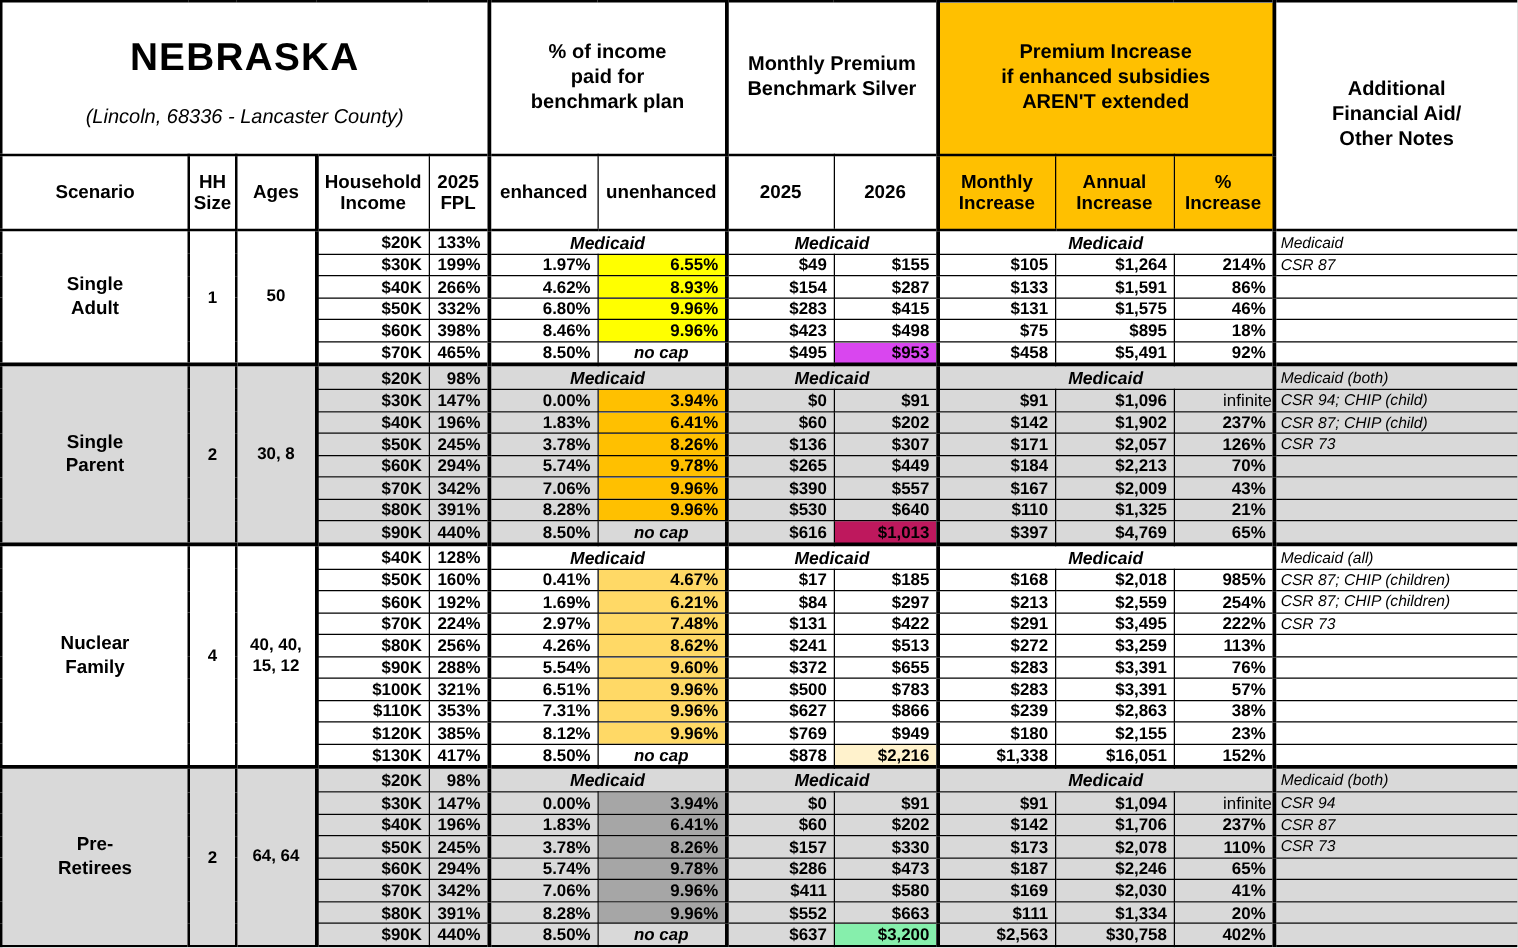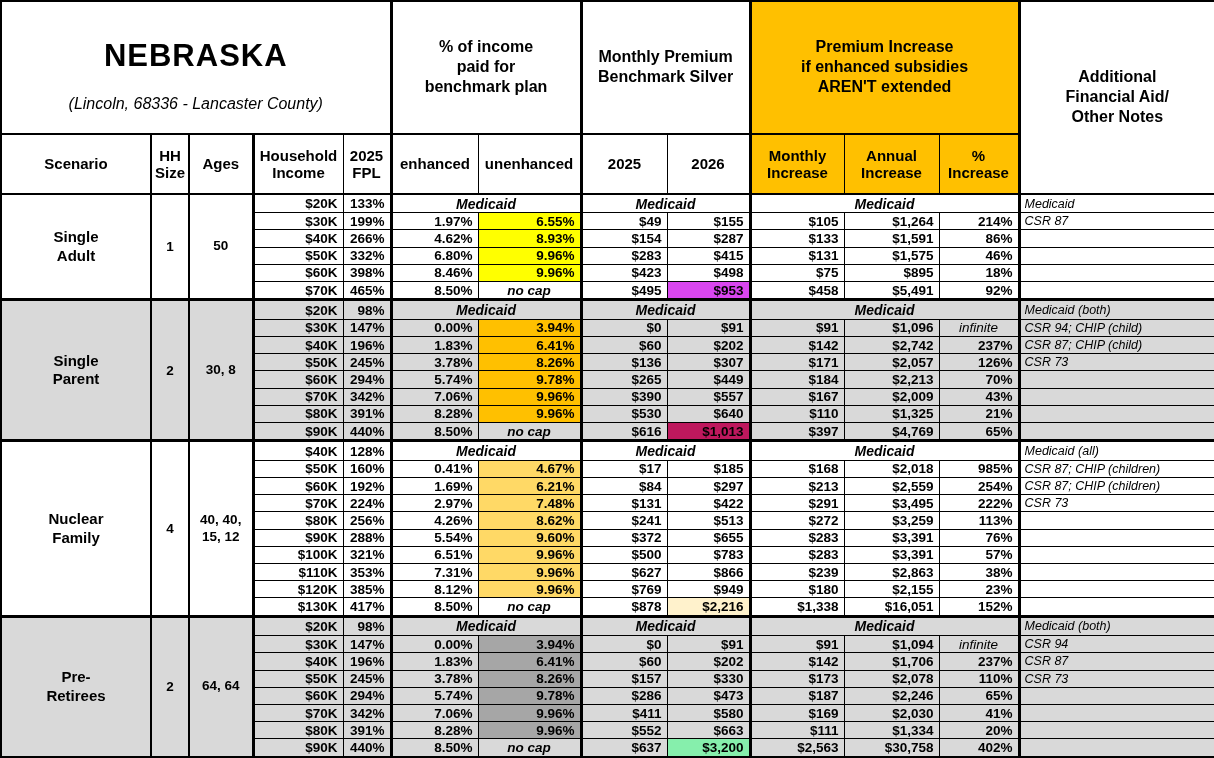--- a/index.html
+++ b/index.html
@@ -11,30 +11,30 @@
   
   .bG{border-right:3px solid #000 !important;}
   .bM{border-right:2px solid #000 !important;}
   tr.secTop td{border-top:3px solid #000;}
   thead tr.r-title{height:65px;}
   thead tr.r-cols{height:60px;}
   thead th{background:#fff;font-weight:700;text-align:center;white-space:pre-line;}
   tr.r-title th{border-bottom:2px solid #000;font-size:16px;line-height:1.25;}
   tr.r-cols th{border-bottom:2px solid #000;font-size:15px;line-height:1.15;}
   .acc{background:var(--accent,#FFC000) !important;}
-  .titleBox{padding-top:16px;}
+  .titleBox{padding-top:6px;}
   .mainTitle{font-size:31px;font-weight:700;letter-spacing:1px;line-height:1.15;}
   .subTitle{font-size:16px;font-weight:400;font-style:italic;line-height:1.2;}
   
   tbody td{font-size:13.5px;background:#fff;}
   tr.shaded td{background:var(--shaded,#D9D9D9);}
   .num{font-weight:700;text-align:right;padding-right:5px;}
   .medic{font-weight:700;font-style:italic;text-align:center;font-size:14px;}
   .nocap{font-weight:700;font-style:italic;text-align:center;}
-  .inf{font-style:italic;text-align:center;}
+  .inf{text-align:right;}
   .scen{font-weight:700;font-size:15px;text-align:center;white-space:pre-line;line-height:1.25;}
   .hhc{font-weight:700;text-align:center;}
   .ages{font-weight:700;text-align:center;white-space:pre-line;line-height:1.25;}
   .note{font-style:italic;font-size:12.5px;text-align:left;padding-left:4px;white-space:nowrap;}
 </style>
 </head>
 <body>
 
 <div class="sheet">
   <table>
@@ -190,21 +190,21 @@
           <td class="note">CSR 94; CHIP (child)</td>
         </tr>
         <tr class="shaded">
           <td class="num">$40K</td>
           <td class="num bG">196%</td>
           <td class="num">1.83%</td>
           <td class="num bG" style="background: rgb(255, 192, 0);">6.41%</td>
           <td class="num">$60</td>
           <td class="num bG">$202</td>
           <td class="num">$142</td>
-          <td class="num">$2,742</td>
+          <td class="num">$1,902</td>
           <td class="num bG">237%</td>
           <td class="note">CSR 87; CHIP (child)</td>
         </tr>
         <tr class="shaded">
           <td class="num">$50K</td>
           <td class="num bG">245%</td>
           <td class="num">3.78%</td>
           <td class="num bG" style="background: rgb(255, 192, 0);">8.26%</td>
           <td class="num">$136</td>
           <td class="num bG">$307</td>

